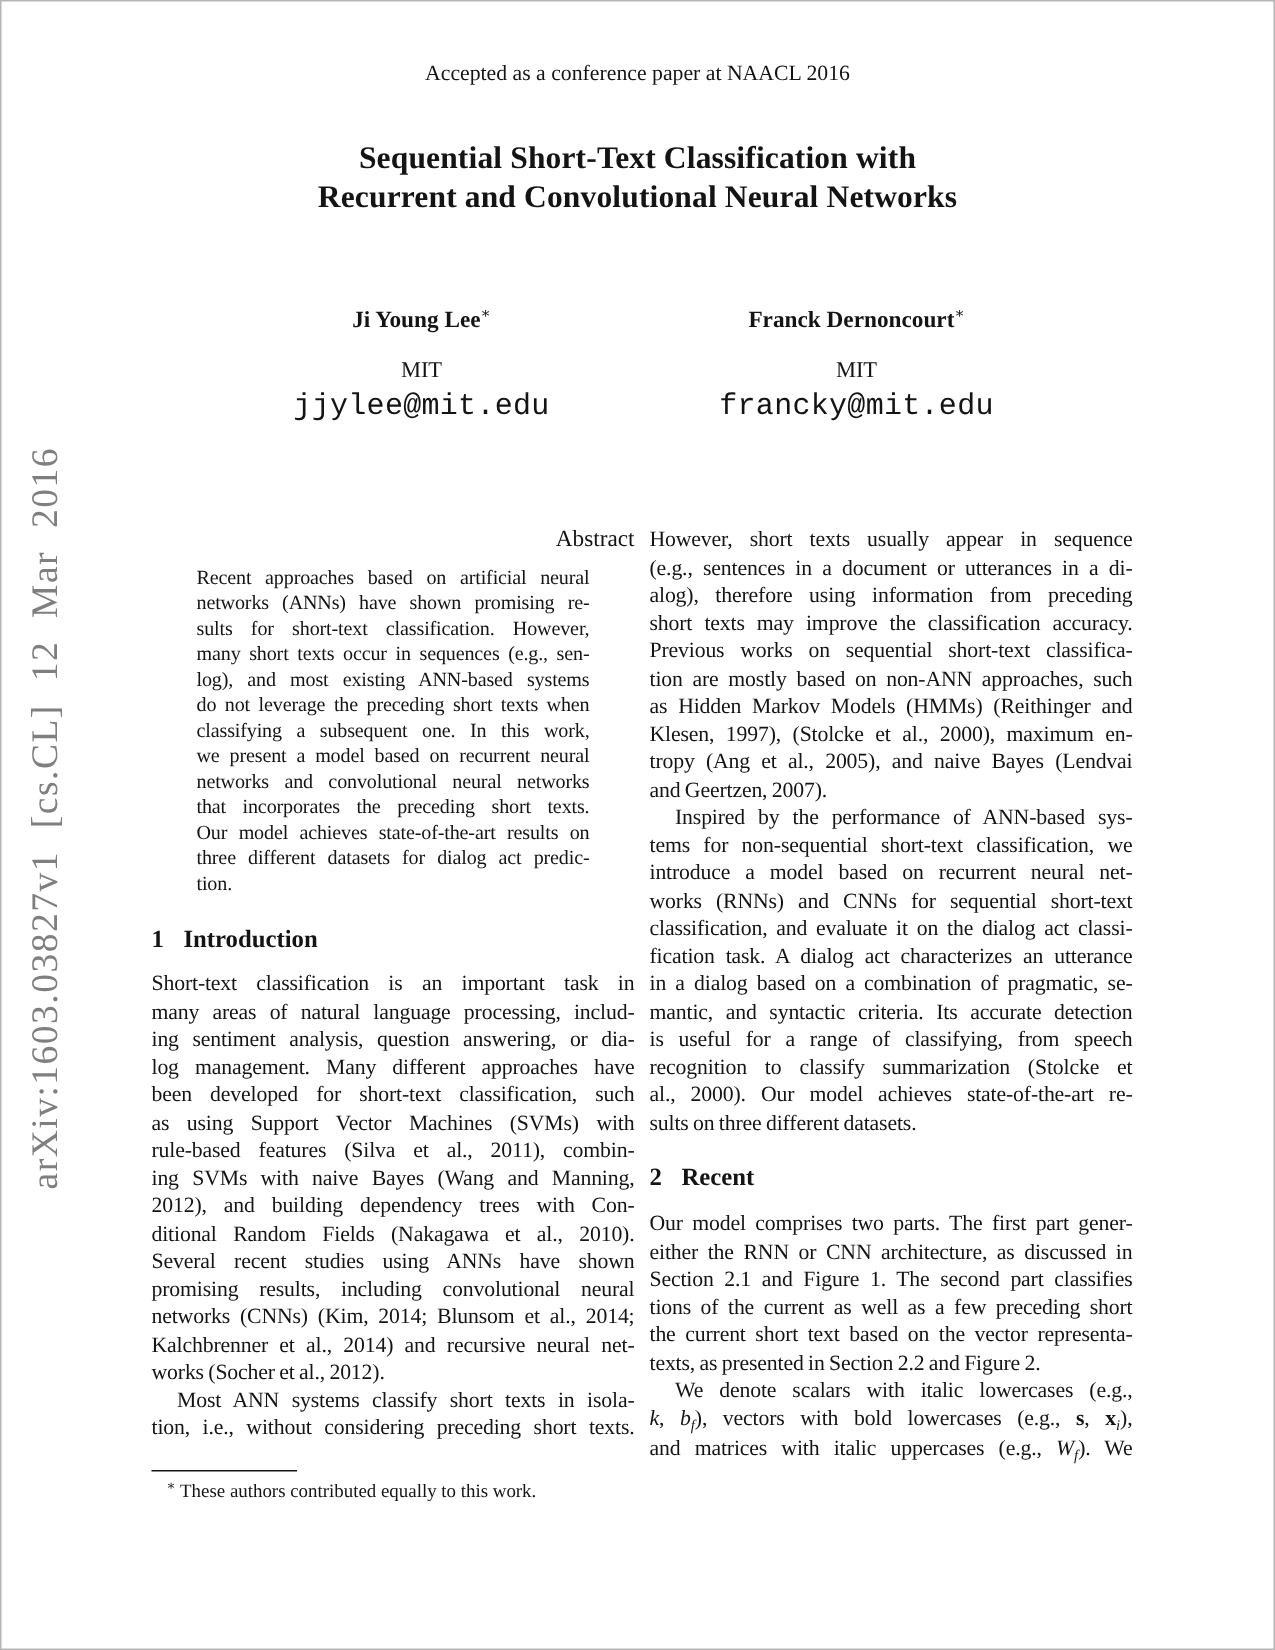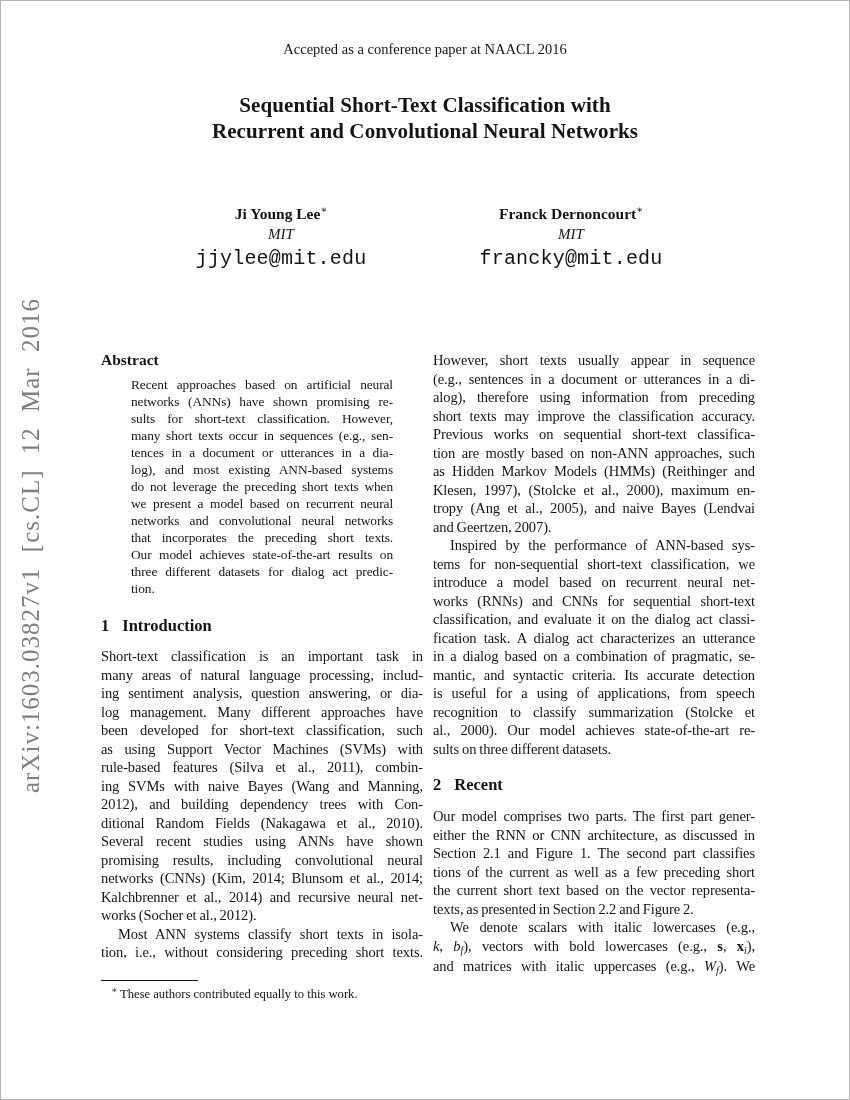--- a/index.html
+++ b/index.html
@@ -10,26 +10,26 @@
   }
   .accepted{position:absolute;top:40px;left:0;width:100%;text-align:center;font-size:14.5px;}
   .title{
     position:absolute;top:91px;left:0;width:100%;margin:0;text-align:center;
     font-size:21px;font-weight:bold;line-height:26px;white-space:pre-line;letter-spacing:0.1px;
   }
   .authors{position:absolute;top:203px;left:135px;width:580px;display:flex;}
   .author{flex:1;text-align:center;}
   .a-name{font-size:15.5px;font-weight:bold;}
   .a-name sup{font-size:10px;font-weight:normal;}
-  .a-aff{font-size:15px;margin-top:3px;font-style:italic;}
+  .a-aff{font-size:15px;margin-top:16px;}
   .a-email{font-size:20px;font-family:"Liberation Mono","DejaVu Sans Mono",monospace;margin-top:4px;letter-spacing:0.2px;}
   .col{position:absolute;top:350px;width:322px;}
   .col-left{left:100px;}
   .col-right{left:432px;}
-  .abs-head{font-size:15.5px;font-weight:bold;text-align:left;line-height:18px;margin:0 0 7px 0;}
+  .abs-head{font-size:15.5px;font-weight:normal;text-align:right;line-height:18px;margin:0 0 7px 0;}
   .abstract{padding:0 30px;}
   .abstract .pline{font-size:13.4px;line-height:17px;}
   .sec-head{font-size:16.5px;font-weight:bold;line-height:22px;margin:18px 0 10px 0;}
   .col-right .sec-head{margin:16px 0 11px 0;}
   .sec-num{display:inline-block;margin-right:13px;}
   .body-text .pline{font-size:14.5px;line-height:18.5px;}
   .para{margin:0;}
   .pline{
     text-align:justify;text-align-last:justify;
     word-spacing:-0.6px;letter-spacing:-0.1px;white-space:normal;
@@ -74,23 +74,23 @@
   </div>
 
   <div class="col col-left">
     <div class="abs-head">Abstract</div>
     <div class="abstract body-abs">
         <div class="para">
           <div class="pline">Recent approaches based on artificial neural</div>
           <div class="pline">networks (ANNs) have shown promising re-</div>
           <div class="pline">sults for short-text classification. However,</div>
           <div class="pline">many short texts occur in sequences (e.g., sen-</div>
-          <div class="pline">tences in a document or utterances in a dia-</div>
           <div class="pline">log), and most existing ANN-based systems</div>
           <div class="pline">do not leverage the preceding short texts when</div>
+          <div class="pline">classifying a subsequent one. In this work,</div>
           <div class="pline">we present a model based on recurrent neural</div>
           <div class="pline">networks and convolutional neural networks</div>
           <div class="pline">that incorporates the preceding short texts.</div>
           <div class="pline">Our model achieves state-of-the-art results on</div>
           <div class="pline">three different datasets for dialog act predic-</div>
           <div class="pline last">tion.</div>
         </div>
       </div>
     <div class="sec-head">
       <span class="sec-num">1</span><span class="sec-title">Introduction</span>
@@ -136,21 +136,21 @@
         </div>
         <div class="para indent">
           <div class="pline">Inspired by the performance of ANN-based sys-</div>
           <div class="pline">tems for non-sequential short-text classification, we</div>
           <div class="pline">introduce a model based on recurrent neural net-</div>
           <div class="pline">works (RNNs) and CNNs for sequential short-text</div>
           <div class="pline">classification, and evaluate it on the dialog act classi-</div>
           <div class="pline">fication task. A dialog act characterizes an utterance</div>
           <div class="pline">in a dialog based on a combination of pragmatic, se-</div>
           <div class="pline">mantic, and syntactic criteria. Its accurate detection</div>
-          <div class="pline">is useful for a using of applications, from speech</div>
+          <div class="pline">is useful for a range of classifying, from speech</div>
           <div class="pline">recognition to classify summarization (Stolcke et</div>
           <div class="pline">al., 2000). Our model achieves state-of-the-art re-</div>
           <div class="pline last">sults on three different datasets.</div>
         </div>
       </div>
     <div class="sec-head">
       <span class="sec-num">2</span><span class="sec-title">Recent</span>
     </div>
     <div class="body-text">
         <div class="para">

